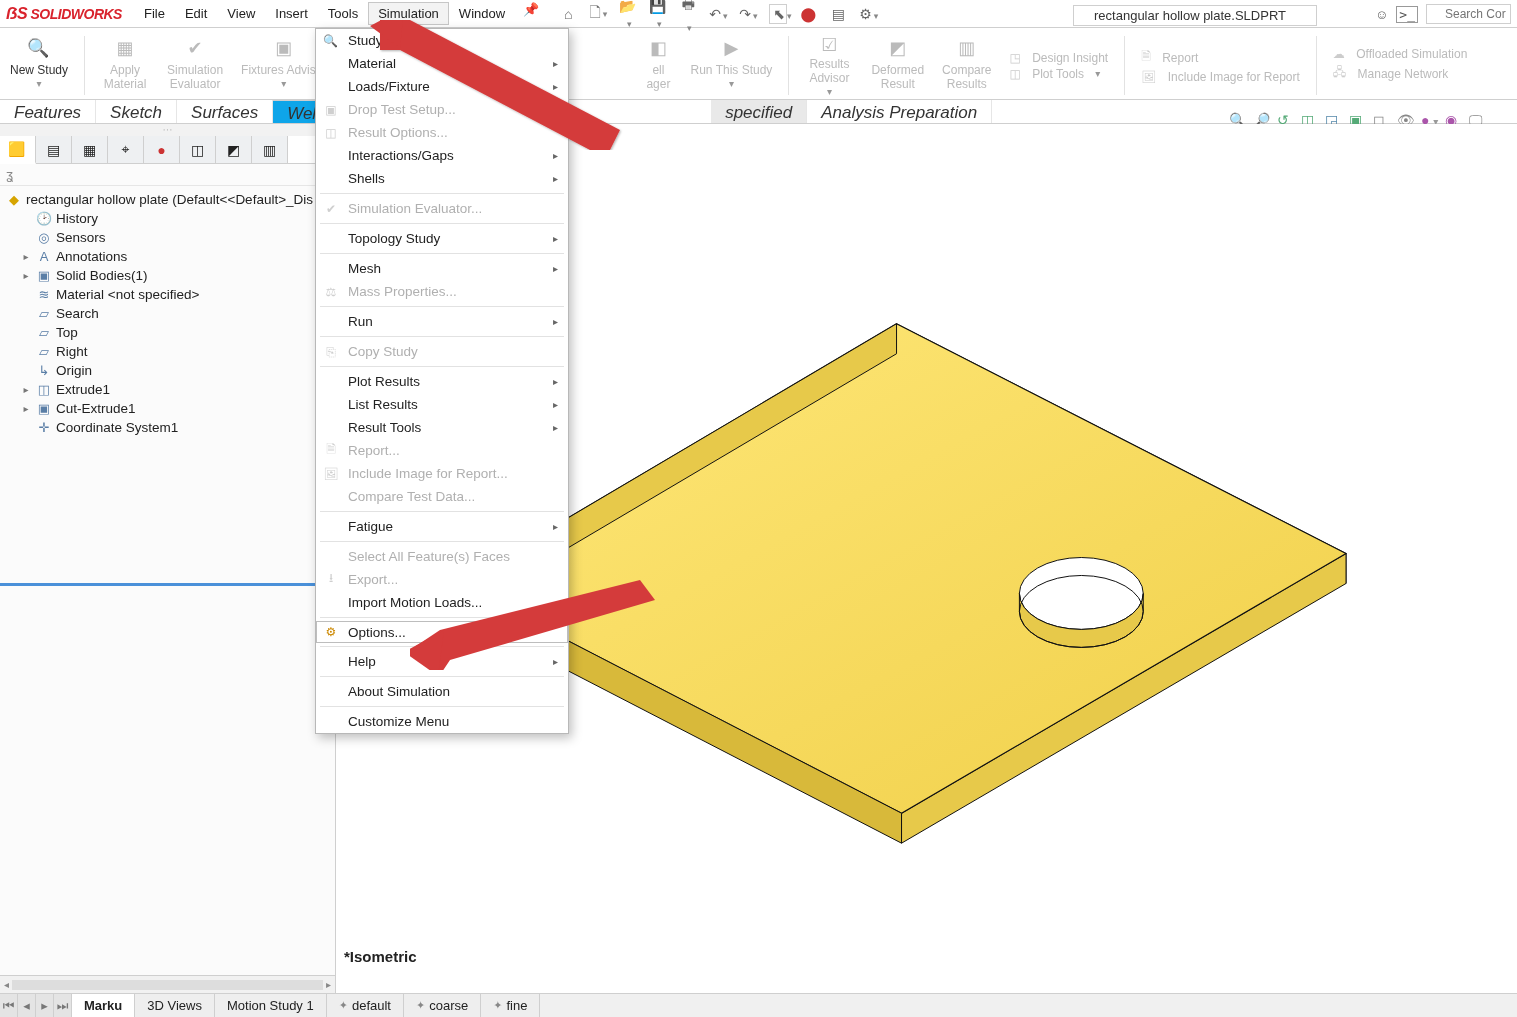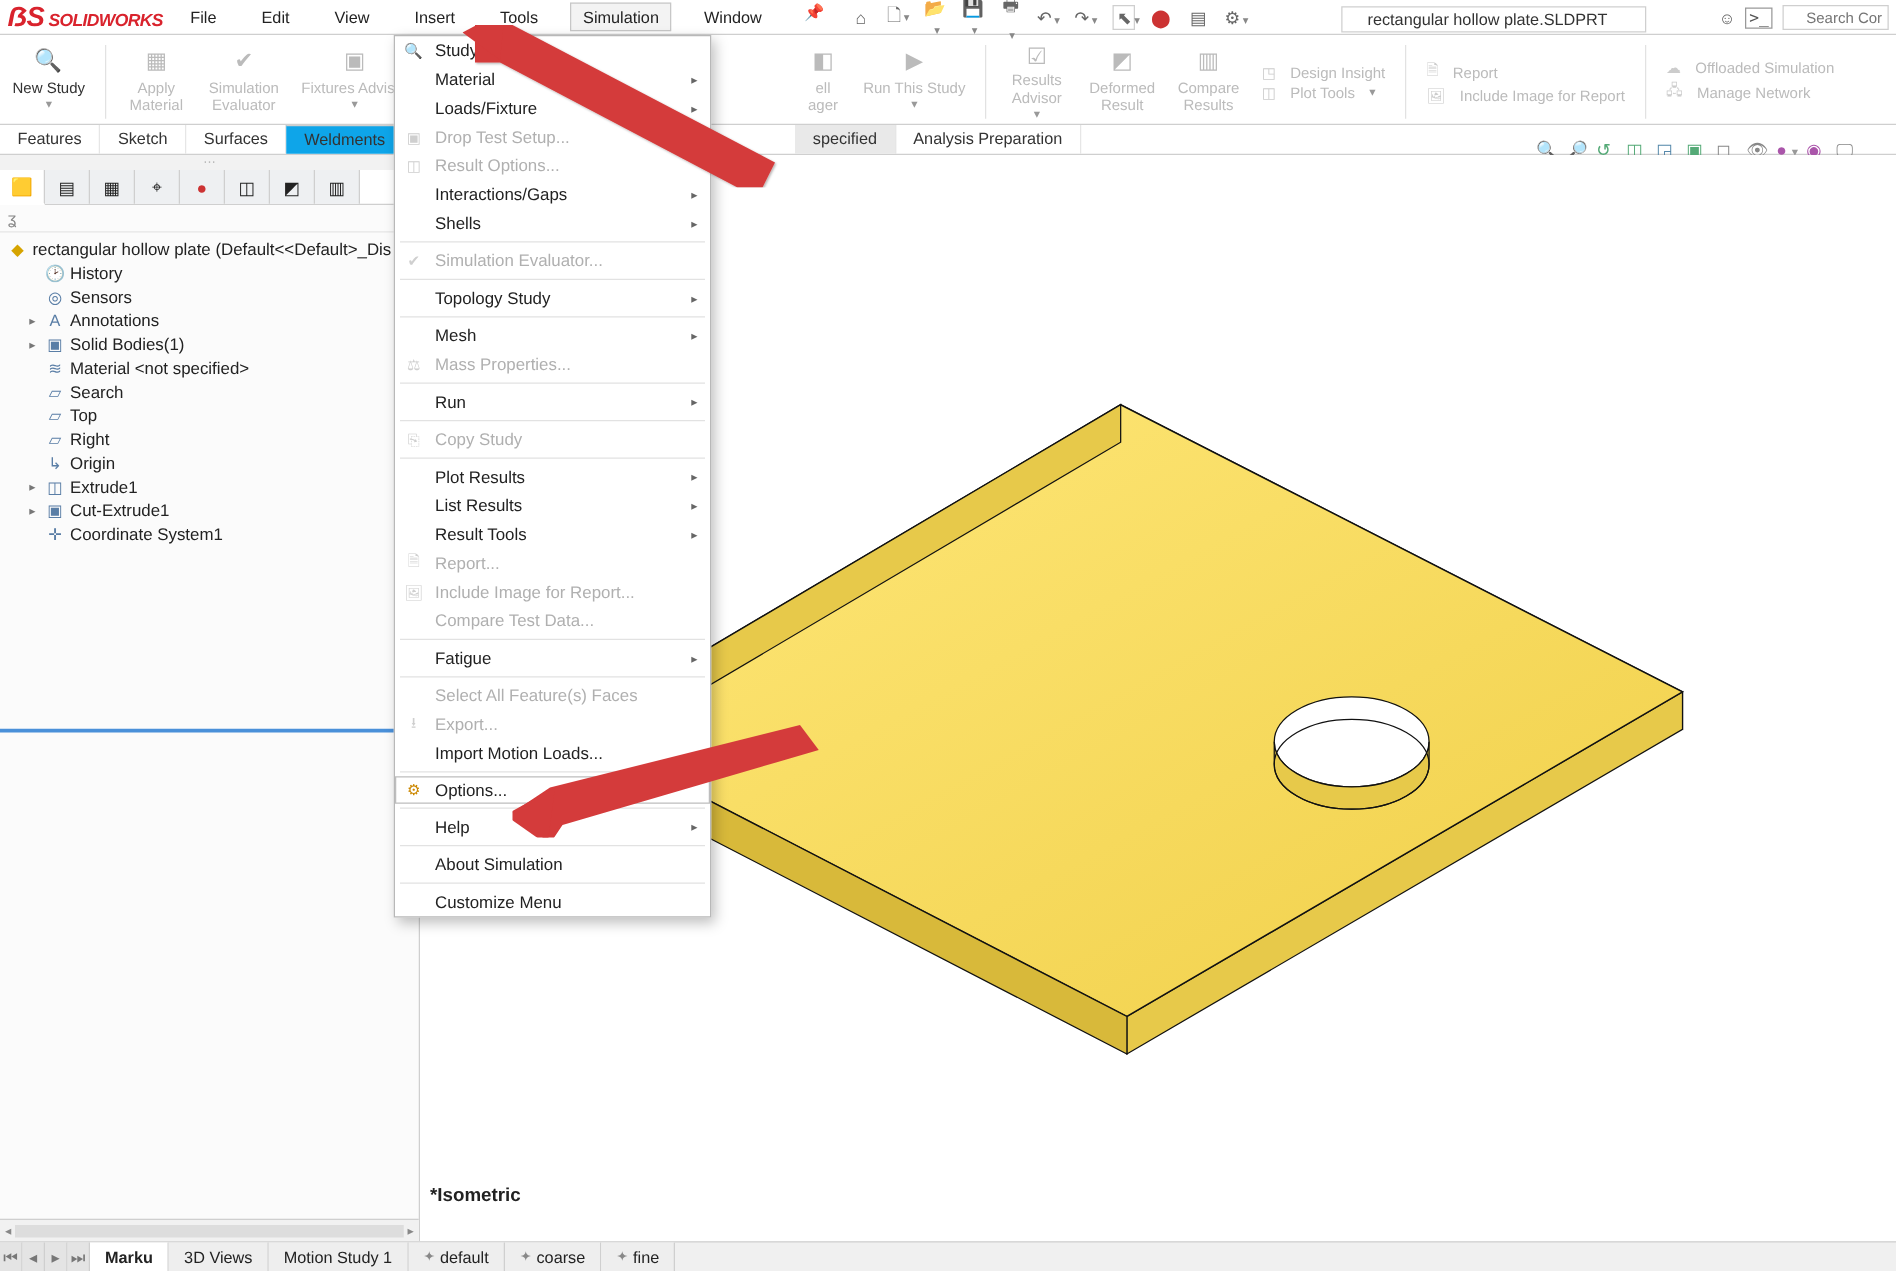--- a/index.html
+++ b/index.html
@@ -21,22 +21,22 @@
     align-items: center;
     padding: 0 6px;
     border-bottom: 1px solid #cfcfcf;
     background: #fff;
   }
   .logo-block { display: flex; align-items: center; gap: 4px; margin-right: 12px; }
   .sw-logo {
     font-weight: 700; font-style: italic; color: #d9232d; font-size: 14px;
     letter-spacing: -0.5px;
   }
-  .sw-logo .ds { color:#d9232d; font-size:22px; font-weight:900; font-style:italic; }
-  .menubar { display: flex; gap: 16px; }
+  .sw-logo .ds { color:#d9232d; font-size:16px; font-weight:900; font-style:italic; }
+  .menubar { display: flex; gap: 0; }
   .menubar .mitem {
     padding: 4px 10px; cursor: default; color:#222;
   }
   .menubar .mitem.active {
     background:#f3f3f3; border:1px solid #c7c7c7; padding:3px 9px;
   }
   .pin { margin-left:8px; color:#999; }
   .title-tools {
     margin-left: 20px; display:flex; align-items:center; gap:12px;
   }
@@ -77,21 +77,21 @@
   .ribbon .rgroup { display:flex; flex-direction:column; gap:2px; justify-content:center; }
   .ribbon .rline { display:flex; gap:4px; align-items:center; padding:0 4px; font-size:12px; white-space:nowrap;}
   .ribbon .vsep { width:1px; background:#e2e2e2; margin:4px 2px; }
 
   
   .cmtabs {
     height: 24px; display:flex; align-items:stretch;
     border-bottom:1px solid #cfcfcf; background:#fff;
   }
   .cmtabs .cmtab {
-    padding:3px 14px; font-size:13px; color:#333; border-right:1px solid #e6e6e6;
+    padding:3px 14px; font-size:17px; color:#333; border-right:1px solid #e6e6e6;font-style:italic;
   }
   .cmtabs .cmtab.active {
     background:#0ea5e9; border-top:1px solid #cfcfcf;
   }
   .cmtabs .cmtab.partial { color:#555; }
   .cmtabs .cmtab.sim { background:#e9e9e9; }
 
   
   .hud {
     position:absolute; right:30px; top:112px; display:flex; gap:6px; align-items:center;

